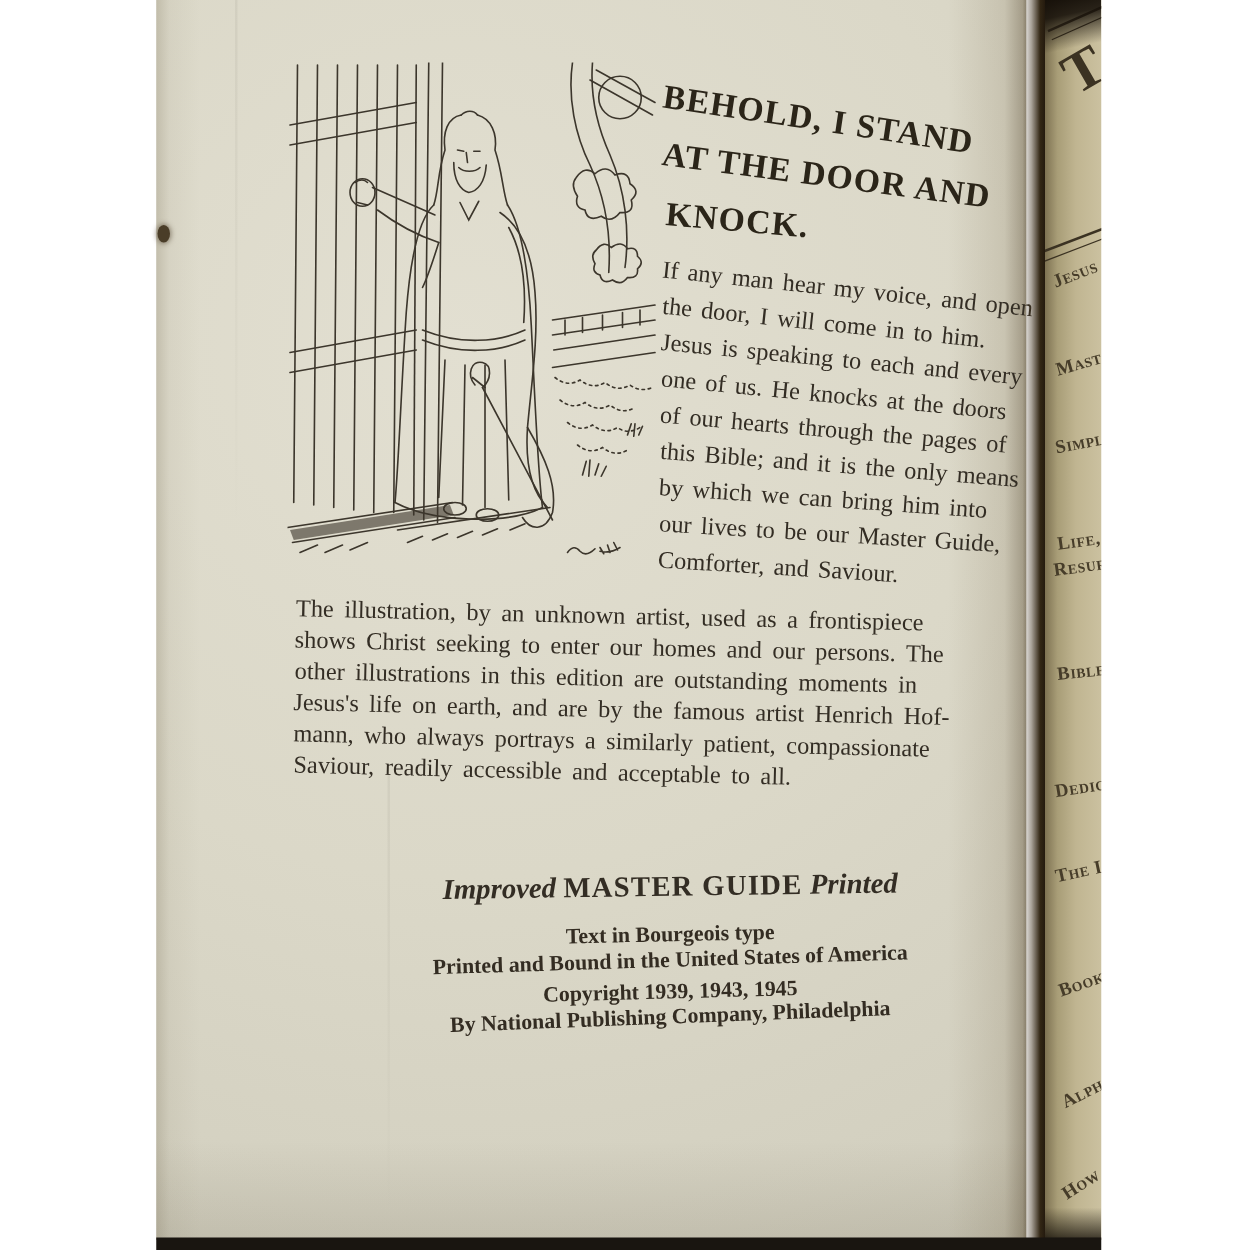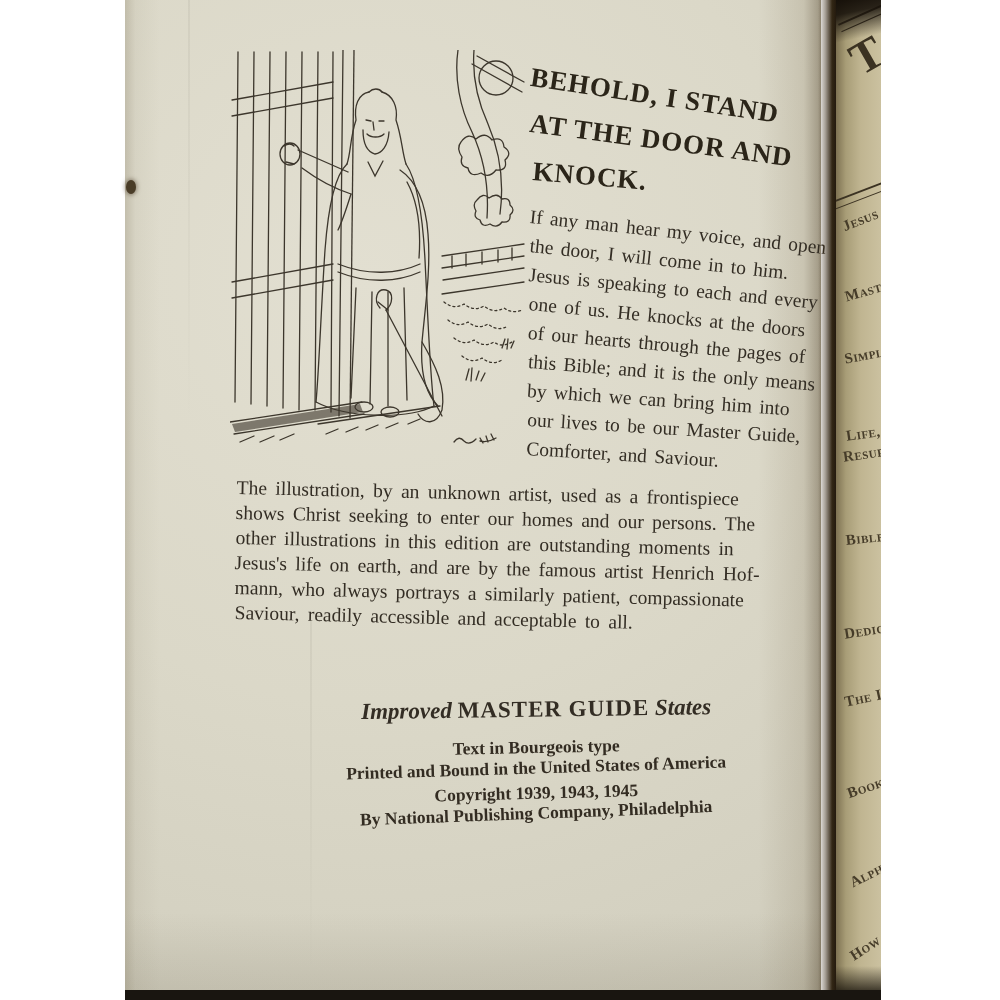--- a/index.html
+++ b/index.html
@@ -75,21 +75,21 @@
     <div class="abs paraline" style="left:112px;top:477px;transform:rotate(1.3deg);">The illustration, by an unknown artist, used as a frontispiece</div>
     <div class="abs paraline" style="left:111px;top:502px;transform:rotate(1.3deg);">shows Christ seeking to enter our homes and our persons. The</div>
     <div class="abs paraline" style="left:111px;top:527px;transform:rotate(1.3deg);">other illustrations in this edition are outstanding moments in</div>
     <div class="abs paraline" style="left:110px;top:552px;transform:rotate(1.3deg);">Jesus's life on earth, and are by the famous artist Henrich Hof-</div>
     <div class="abs paraline" style="left:110px;top:577px;transform:rotate(1.4deg);">mann, who always portrays a similarly patient, compassionate</div>
     <div class="abs paraline" style="left:110px;top:602px;transform:rotate(1.4deg);">Saviour, readily accessible and acceptable to all.</div>
 
     <div class="abs edition" style="left:171px;top:700px;transform:rotate(-0.8deg);">
       <span class="it">Improved</span>
       <span class="caps">MASTER GUIDE</span>
-      <span class="it">States</span>
+      <span class="it">Printed</span>
     </div>
     <div class="abs imprint" style="left:171px;top:742px;transform:rotate(-1.2deg);">Text in Bourgeois type</div>
     <div class="abs imprint" style="left:171px;top:765px;transform:rotate(-1.8deg);">Printed and Bound in the United States of America</div>
     <div class="abs imprint" style="left:171px;top:789px;transform:rotate(-1.5deg);">Copyright 1939, 1943, 1945</div>
     <div class="abs imprint" style="left:171px;top:812px;transform:rotate(-2.2deg);">By National Publishing Company, Philadelphia</div>
   </div>
 
   <div class="illus" role="img" aria-label="Line engraving of Christ knocking at a wooden plank door, staff in hand, tree and foliage behind">
     <svg width="295" height="425" viewBox="0 0 295 425" xmlns="http://www.w3.org/2000/svg">
       <g stroke="#3c362c" stroke-width="1.3" fill="none" stroke-linecap="round">

